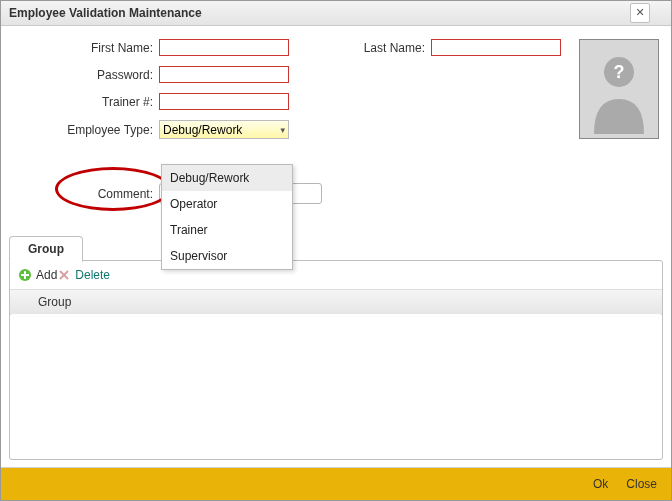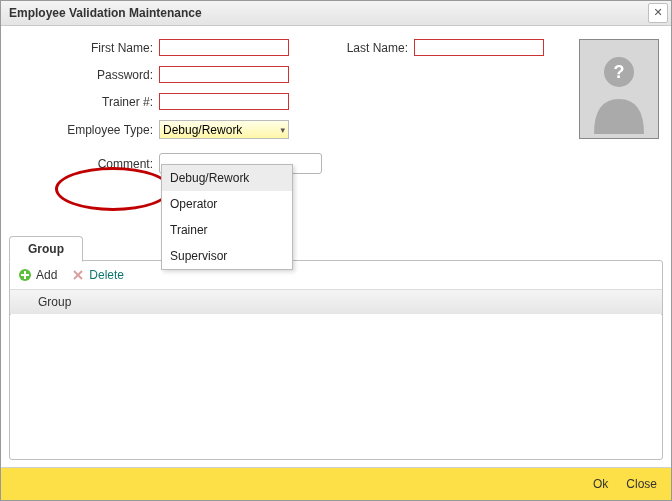--- a/index.html
+++ b/index.html
@@ -1,45 +1,45 @@
 <!DOCTYPE html>
 <html><head>
 <meta charset="utf-8">
 <style>
   html,body{margin:0;padding:0;font-family:"Segoe UI",Tahoma,Verdana,sans-serif;font-size:12px;background:#fff;}
   .window{width:672px;height:501px;border:1px solid #999;box-sizing:border-box;position:relative;background:#fff;box-shadow:0 0 4px rgba(0,0,0,0.2);}
-  .titlebar{height:24px;background:linear-gradient(#f4f4f4,#e4e4e4);border-bottom:1px solid #c9c9c9;display:flex;align-items:center;padding:0 3px 0 8px;}
+  .titlebar{height:24px;background:linear-gradient(#f4f4f4,#e4e4e4);border-bottom:1px solid #c9c9c9;display:flex;align-items:center;padding:0 21px 0 8px;}
   .titlebar .title{font-weight:bold;color:#333;flex:1;}
   .titlebar .close-btn{width:18px;height:18px;border:1px solid #bfbfbf;background:#fff;font-size:11px;line-height:16px;text-align:center;color:#555;cursor:pointer;border-radius:2px;}
   .content{position:absolute;top:24px;left:0;right:0;bottom:32px;padding:14px;box-sizing:border-box;}
-  .buttonbar{position:absolute;left:0;right:0;bottom:0;height:32px;border-top:1px solid #d0d0d0;display:flex;justify-content:flex-end;align-items:center;padding:0 14px;gap:18px;font-size:12px;color:#333;background:#fde047;}
+  .buttonbar{position:absolute;left:0;right:0;bottom:0;height:32px;border-top:1px solid #d0d0d0;display:flex;justify-content:flex-end;align-items:center;padding:0 14px;gap:18px;font-size:12px;color:#333;background:#eab308;}
   .buttonbar span{cursor:pointer;}
   .form-row{display:flex;align-items:center;margin-bottom:10px;}
   .form-row label{width:130px;text-align:right;padding-right:6px;color:#333;flex-shrink:0;}
   .col-left{position:absolute;left:8px;top:0;width:272px;}
-  .col-right{position:absolute;left:283px;top:0;width:270px;}
+  .col-right{position:absolute;left:300px;top:0;width:270px;}
   .col-avatar{position:absolute;right:0;top:0;width:78px;}
   input.txt{height:17px;border:1px solid #cc3333;background:#fff;padding:0 3px;font:inherit;width:130px;box-sizing:border-box;}
   input.txt.plain{border:1px solid #b5b5b5;}
   .chk{width:13px;height:13px;}
   .select-box{width:130px;height:19px;border:1px solid #bbb;background:linear-gradient(#ffffe8,#fff6a8);display:flex;align-items:center;padding:0 3px;box-sizing:border-box;position:relative;cursor:pointer;}
   .select-box .arrow{margin-left:auto;color:#555;font-size:9px;}
   .dropdown{position:absolute;left:146px;top:125px;width:130px;border:1px solid #bbb;background:#fff;z-index:20;box-shadow:2px 2px 4px rgba(0,0,0,0.15);}
   .dropdown .opt{padding:6px 8px;color:#222;cursor:pointer;}
   .dropdown .opt.sel{background:#ececec;}
   .comment-input{height:19px;border:1px solid #b5b5b5;border-radius:3px;background:#fff;width:332px;box-sizing:border-box;}
   .avatar{width:78px;height:98px;border:1px solid #888;background:#d7d7d7;display:flex;align-items:center;justify-content:center;position:relative;overflow:hidden;}
   .avatar svg{width:70px;height:90px;}
   .circle-highlight{position:absolute;left:40px;top:128px;width:110px;height:38px;border:3px solid #c00000;border-radius:50%;z-index:5;pointer-events:none;}
   
   .group-panel{position:absolute;left:8px;right:8px;top:212px;bottom:8px;}
   .tabstrip{height:24px;position:relative;}
   .tab{position:absolute;left:0;bottom:-1px;height:24px;border:1px solid #bfbfbf;border-bottom:1px solid #fff;border-top-left-radius:4px;border-top-right-radius:4px;background:#fff;padding:0 18px;display:flex;align-items:center;font-weight:bold;color:#333;z-index:2;}
   .tabbody{border:1px solid #bfbfbf;border-radius:3px;background:#fff;position:absolute;top:23px;left:0;right:0;bottom:0;}
-  .toolbar{height:28px;border-bottom:1px solid #dcdcdc;display:flex;align-items:center;padding:0 8px;gap:14px;}
+  .toolbar{height:28px;border-bottom:1px solid #dcdcdc;display:flex;align-items:center;padding:0 8px;}
   .tb-btn{display:flex;align-items:center;gap:4px;color:#333;cursor:pointer;}
   .tb-btn.disabled{color:#0f766e;cursor:default;}
   .tb-icon{width:14px;height:14px;display:inline-flex;align-items:center;justify-content:center;}
   .grid-header{height:24px;background:linear-gradient(#f5f5f5,#e6e6e6);border-bottom:1px solid #d0d0d0;display:flex;align-items:center;padding-left:28px;color:#333;}
   .grid-body{position:absolute;top:53px;left:1px;right:1px;bottom:1px;background:#fff;}
   .form-area{position:relative;height:200px;}
 </style>
 </head>
 <body>
 
@@ -67,21 +67,21 @@
           <label>Trainer #:</label>
           <input class="txt" value="" style="">
         </div>
         <div class="form-row">
           <label>Employee Type:</label>
           <div class="select-box">
             <span>Debug/Rework</span>
             <span class="arrow">▾</span>
           </div>
         </div>
-        <div class="form-row" style="margin-top:14px;">
+        <div class="form-row" style="margin-top:44px;">
           <label>Comment:</label>
           <input class="comment-input txt plain" style="border: 1px solid rgb(181, 181, 181); width: 332px; height: 21px; border-radius: 3px;" value="">
         </div>
       </div>
 
       <div class="col-right">
         <div class="form-row">
           <label style="width:110px">Last Name:</label>
           <input class="txt" value="" style="">
         </div>

